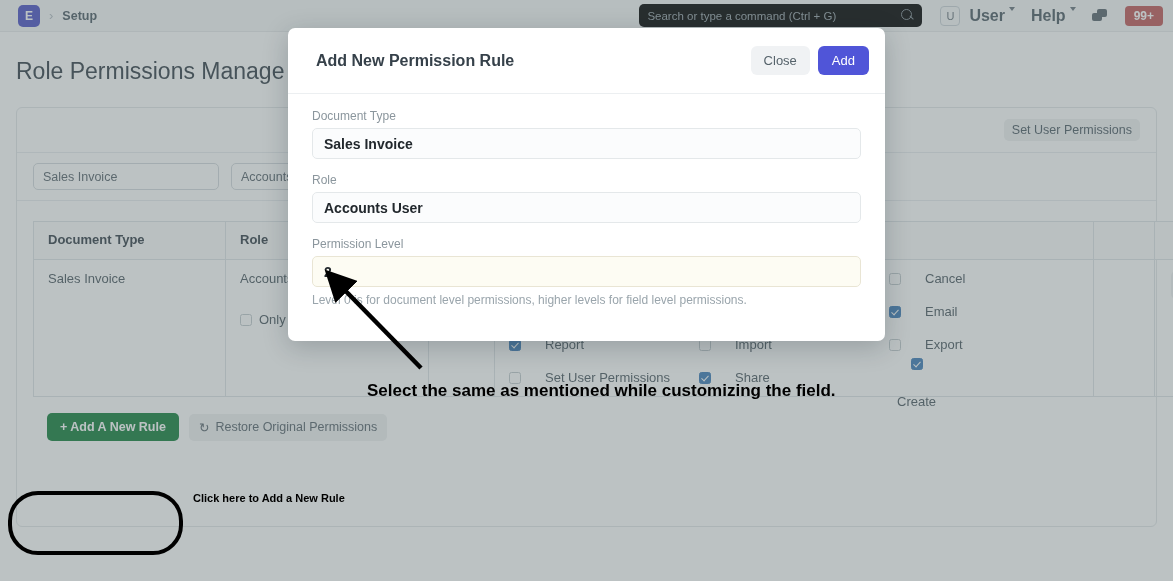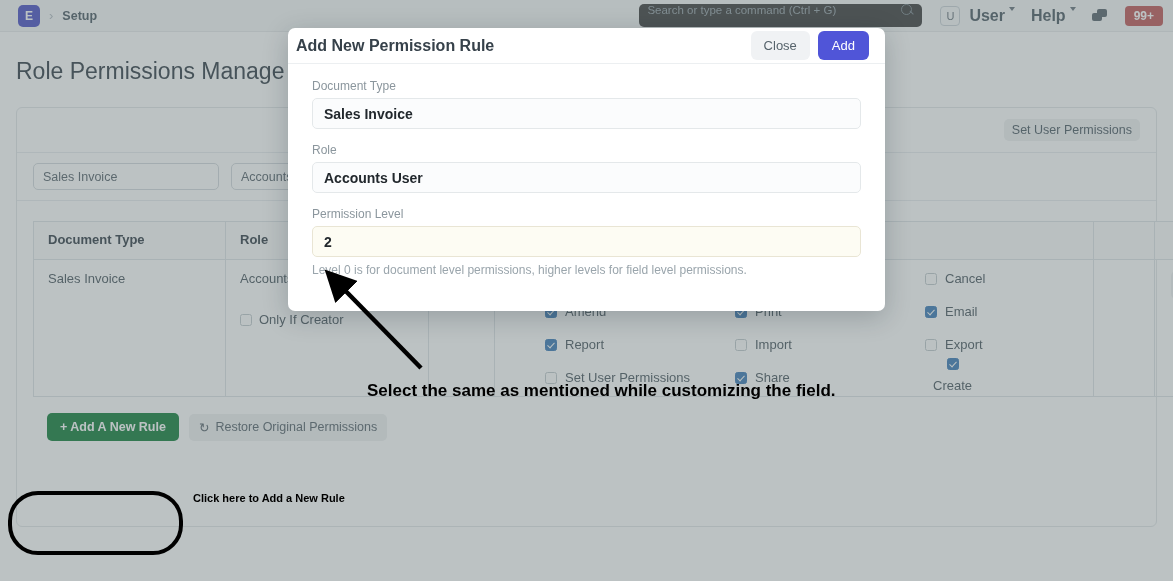--- a/index.html
+++ b/index.html
@@ -35,22 +35,22 @@
     width: 22px; height: 22px; border-radius: 5px;
     background: #4e53c6;
     color: #fff; font-weight: bold; font-size: 12px;
     display: flex; align-items: center; justify-content: center;
     margin-left: 8px;
   }
   .bc-sep { margin: 0 9px; color: #b3bcc2; font-size: 13px; }
   .bc-item { font-size: 12.5px; color: #4f5d66; font-weight: bold; }
   .nav-spacer { flex: 1; }
   .nav-search {
-    width: 283px; height: 23px; background: #404040;
-    border-radius: 5px; display: flex; align-items: flex-start;
+    width: 283px; height: 23px; background: #000000;
+    border-radius: 5px; display: flex; align-items: center;
     padding: 0 8px; margin-right: 18px;
   }
   .nav-search-text { font-size: 11.5px; color: #9aa5ac; flex: 1; }
   .search-ic { width: 13px; height: 13px; position: relative; }
   .search-ic::before {
     content: ""; position: absolute; left: 0; top: 0;
     width: 9px; height: 9px; border: 1.4px solid #7d888f; border-radius: 50%;
   }
   .search-ic::after {
     content: ""; position: absolute; left: 8px; top: 8px;
@@ -130,21 +130,21 @@
   .col-doctype { width: 192px; }
   .col-role { width: 203px; }
   .col-narrow { width: 66px; }
   .col-perms { width: 599px; }
   .col-lvl { width: 61px; }
   .col-act { width: 62px; }
   .cell-txt { font-size: 13px; color: #4d5a62; }
   .only-creator { margin-top: 26px; display: flex; align-items: center; gap: 7px; }
 
   .perm-grid { display: grid; grid-template-columns: 1fr 1fr 1fr; row-gap: 18px; }
-  .perm-item { display: flex; align-items: center; gap: 8px; font-size: 13px; color: #4d5a62; margin-left: 36px; }
+  .perm-item { display: flex; align-items: center; gap: 24px; font-size: 13px; color: #4d5a62; }
 
   .cb {
     width: 12px; height: 12px; border-radius: 2.5px;
     border: 1px solid #c2cace; background: #fdfdfd; flex: none;
     position: relative;
   }
   .cb.on { background: #3e7cb8; border-color: #3e7cb8; }
   .cb.on::after {
     content: ""; position: absolute; left: 3.3px; top: 1px;
     width: 3px; height: 6px; border: solid #fff;
@@ -175,22 +175,22 @@
   
   .modal {
     position: absolute; left: 288px; top: 28px;
     width: 597px; background: #fff;
     border-radius: 7px;
     box-shadow: 0 6px 26px rgba(20,30,40,0.22);
     z-index: 60;
     overflow: hidden;
   }
   .modal-head {
-    height: 36px; display: flex; align-items: center;
-    padding: 0 16px 0 8px; border-bottom: 1px solid #eceff1;
+    height: 66px; display: flex; align-items: center;
+    padding: 0 16px 0 28px; border-bottom: 1px solid #eceff1;
   }
   .modal-title { font-size: 16px; font-weight: bold; color: #36414a; flex: 1; }
   .m-btn-close {
     background: #f0f2f4; color: #56636b; font-size: 13px;
     border-radius: 6px; padding: 7px 13px; border: none; margin-right: 8px;
   }
   .m-btn-add {
     background: #5055d8; color: #fff; font-size: 13px;
     border-radius: 6px; padding: 7px 14px; border: none;
   }

